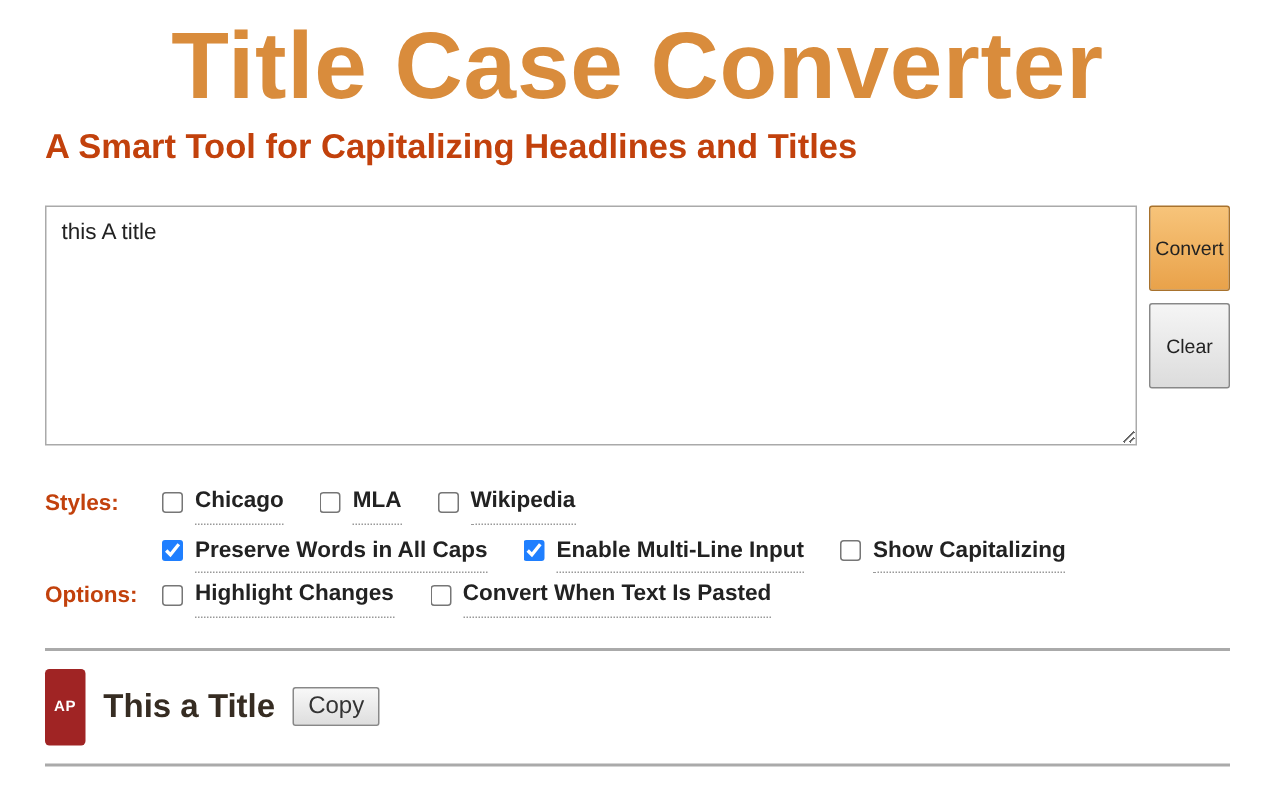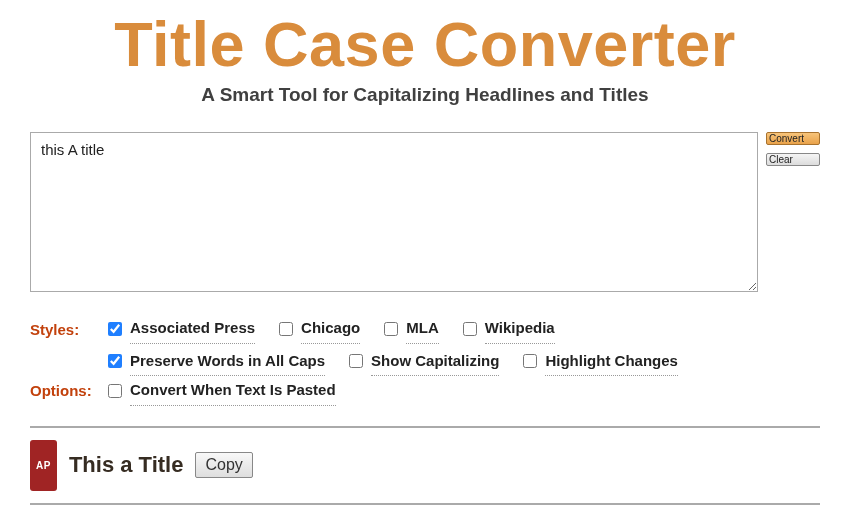--- a/index.html
+++ b/index.html
@@ -16,24 +16,24 @@
   }
   h1 {
     text-align: center;
     font-size: 63px;
     font-weight: bold;
     color: #d98c3c;
     margin: 8px 0 0 0;
     letter-spacing: 0.5px;
   }
   .subtitle {
-    text-align: center;
-    font-size: 19px;
-    font-weight: bold;
-    color: #404040;
+    text-align: left;
+    font-size: 23px;
+    font-weight: bold;
+    color: #c2410c;
     margin: 4px 0 26px 0;
   }
   .main-row {
     display: flex;
     gap: 8px;
   }
   .textarea-wrap {
     flex: 1;
   }
   textarea {
@@ -49,23 +49,23 @@
   }
   .side-buttons {
     display: flex;
     flex-direction: column;
     gap: 8px;
     width: 54px;
   }
   .btn {
     border: 1px solid #888;
     border-radius: 2px;
-    font-size: 10px;
-    padding: 0 2px;
-    text-align: left;
+    font-size: 13px;
+    padding: 20px 2px;
+    text-align: center;
     cursor: pointer;
     background: linear-gradient(#f5f5f5, #dcdcdc);
     color: #222;
   }
   .btn-convert {
     background: linear-gradient(#f7c47a, #e9a24a);
     border: 1px solid #a8722d;
   }
   .option-group {
     margin-top: 18px;
@@ -157,44 +157,44 @@
     <div class="side-buttons">
       <div class="btn btn-convert">Convert</div>
       <div class="btn">Clear</div>
     </div>
   </div>
 
   <div class="option-group">
     <div class="option-label-col">Styles:</div>
     <div class="option-items" id="styles-container">
         <label class="opt">
-          <input type="checkbox" checked="" style="">
-          <span class="link">Associated Press</span>
-        </label>
-        <label class="opt">
           <input type="checkbox" style="">
           <span class="link">Chicago</span>
         </label>
         <label class="opt">
           <input type="checkbox" style="">
           <span class="link">MLA</span>
         </label>
         <label class="opt">
           <input type="checkbox" style="">
           <span class="link">Wikipedia</span>
         </label>
       </div>
   </div>
 
   <div class="option-group" style="margin-top:2px;align-items:flex-end;">
     <div class="option-label-col">Options:</div>
     <div class="option-items" id="options-container">
         <label class="opt">
           <input type="checkbox" checked="" style="">
           <span class="link">Preserve Words in All Caps</span>
+        </label>
+        <label class="opt">
+          <input type="checkbox" checked="" style="">
+          <span class="link">Enable Multi-Line Input</span>
         </label>
         <label class="opt">
           <input type="checkbox" style="">
           <span class="link">Show Capitalizing</span>
         </label>
         <label class="opt">
           <input type="checkbox" style="">
           <span class="link">Highlight Changes</span>
         </label>
         <label class="opt">

